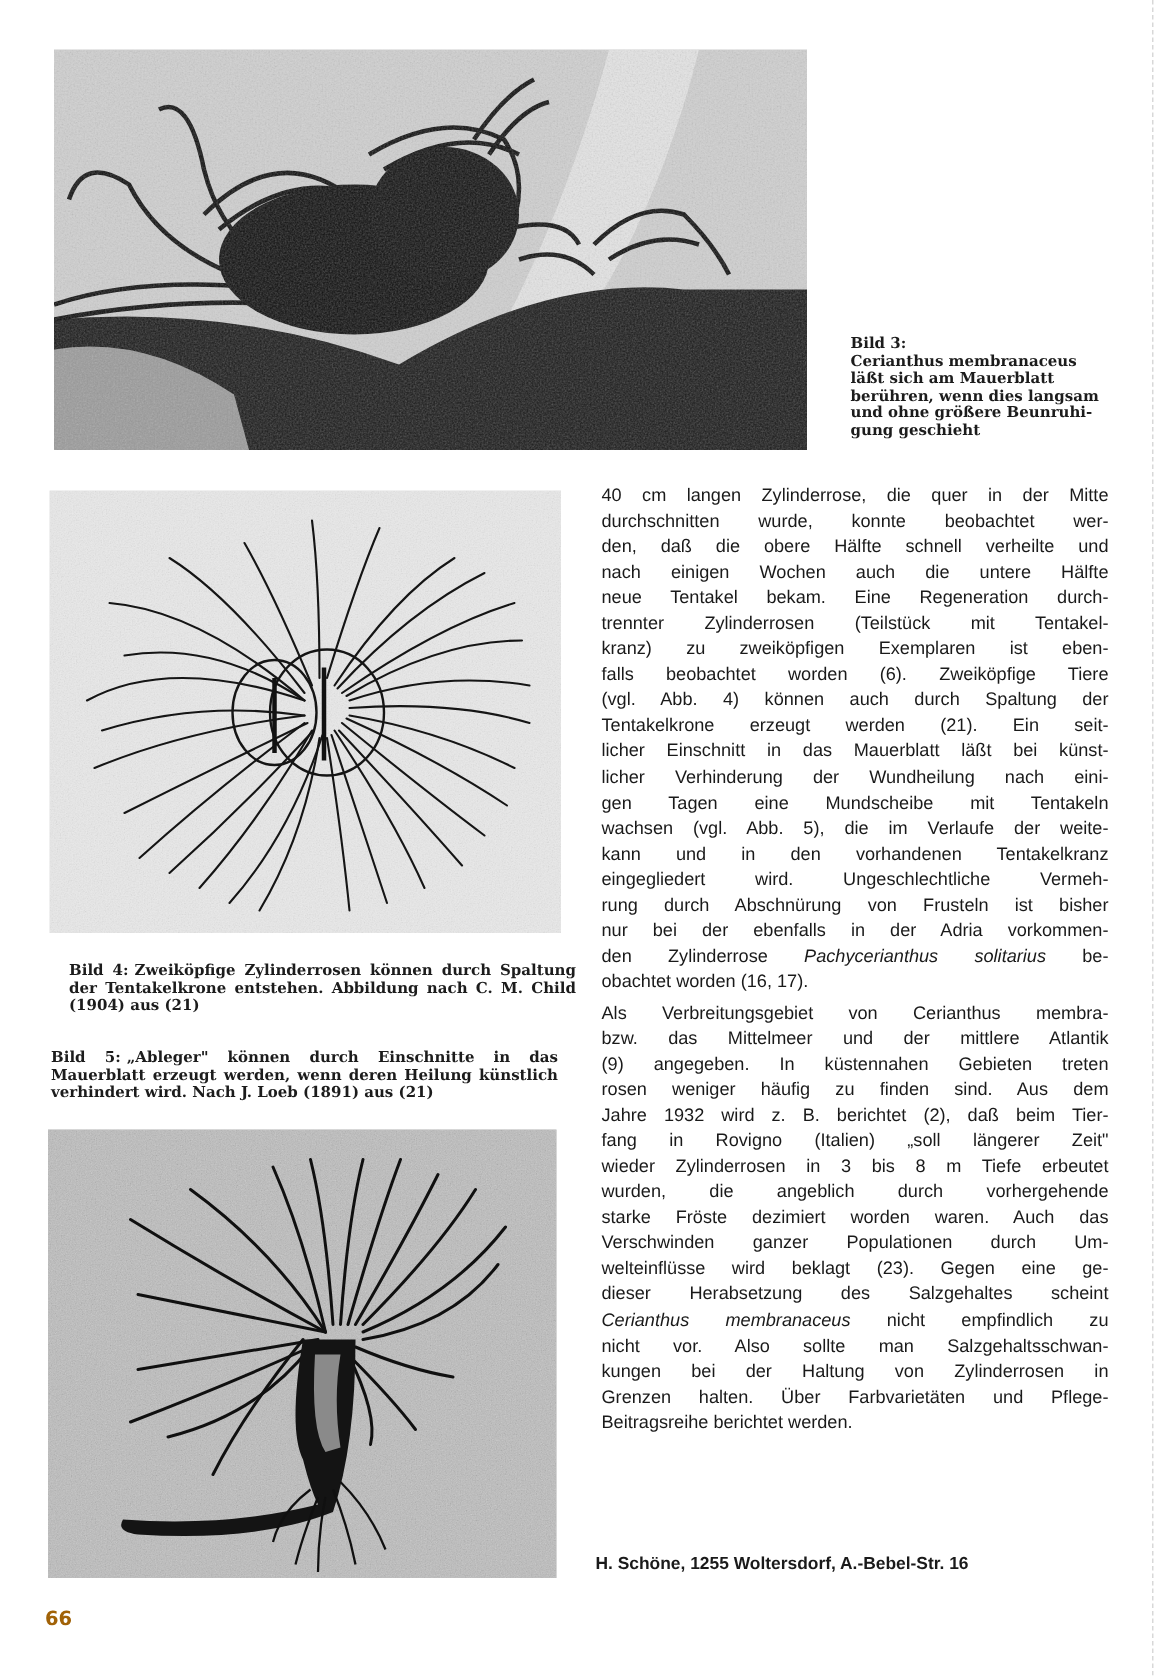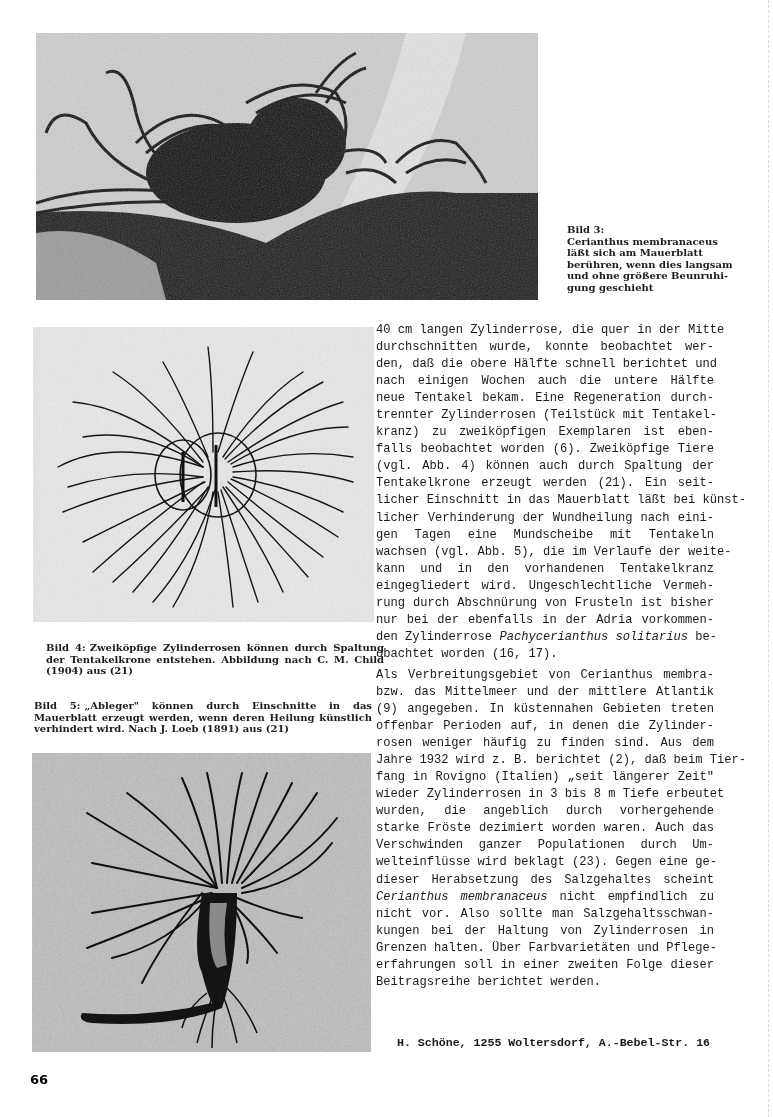--- a/index.html
+++ b/index.html
@@ -23,36 +23,36 @@
   .caption {
     position: absolute; font-family: "DejaVu Serif", serif; font-weight: bold;
     font-size: 10px; line-height: 11.5px; color: #1c1c1c;
   }
   #cap3 { left: 567px; top: 224px; width: 200px; }
   #cap4 { left: 34px; top: 642px; width: 338px; text-align: justify; margin-left: 12px; }
   #cap5 { left: 34px; top: 700px; width: 338px; text-align: justify; }
   .caption .lbl { margin-right: 4px; }
 
   .body-col {
-    position: absolute; left: 376px; top: 322px; width: 338px;
-    font-family: Liberation Mono, monospace; font-size: 12.1px; line-height: 17.05px;
+    position: absolute; left: 401px; top: 322px; width: 338px;
+    font-family: Liberation Sans, sans-serif; font-size: 12.1px; line-height: 17.05px;
     color: #1a1a1a; text-align: justify; hyphens: manual;
   }
   .body-col p { margin: 0; }
   .body-col p + p { margin-top: 4px; }
   .body-col .line { display: block; text-align: justify; text-align-last: justify; white-space: nowrap; }
   .body-col .line.last { text-align-last: left; }
   .body-col i { font-style: italic; }
   .signature {
     position: absolute; left: 397px; top: 1036px; width: 340px;
-    font-family: Liberation Mono, monospace; font-weight: bold; font-size: 11.6px; color: #1a1a1a;
+    font-family: Liberation Sans, sans-serif; font-weight: bold; font-size: 11.6px; color: #1a1a1a;
   }
   .page-number {
     position: absolute; left: 30px; top: 1072px;
-    font-family: "DejaVu Sans", sans-serif; font-weight: bold; font-size: 13px; color: #000000;
+    font-family: "DejaVu Sans", sans-serif; font-weight: bold; font-size: 13px; color: #a16207;
   }
 </style>
 </head>
 <body>
 
 <div class="page-edge"></div>
 
 <div class="figure" id="fig3">
   <svg viewBox="0 0 502 267" preserveAspectRatio="none">
     <defs>
@@ -201,21 +201,21 @@
         <path d="M195 235 Q215 255 225 280"></path>
       <path d="M175 240 Q155 255 150 275"></path>
     </g>
   </svg>
 </div>
 
 <div class="body-col">
   <p>
     <span class="line">40 cm langen Zylinderrose, die quer in der Mitte</span>
     <span class="line">durchschnitten wurde, konnte beobachtet wer-</span>
-    <span class="line">den, daß die obere Hälfte schnell berichtet und</span>
+    <span class="line">den, daß die obere Hälfte schnell verheilte und</span>
     <span class="line">nach einigen Wochen auch die untere Hälfte</span>
     <span class="line">neue Tentakel bekam. Eine Regeneration durch-</span>
     <span class="line">trennter Zylinderrosen (Teilstück mit Tentakel-</span>
     <span class="line">kranz) zu zweiköpfigen Exemplaren ist eben-</span>
     <span class="line">falls beobachtet worden (6). Zweiköpfige Tiere</span>
     <span class="line">(vgl. Abb. 4) können auch durch Spaltung der</span>
     <span class="line">Tentakelkrone erzeugt werden (21). Ein seit-</span>
     <span class="line">licher Einschnitt in das Mauerblatt läßt bei künst-</span>
     <span class="line">licher Verhinderung der Wundheilung nach eini-</span>
     <span class="line">gen Tagen eine Mundscheibe mit Tentakeln</span>
@@ -224,33 +224,31 @@
     <span class="line">eingegliedert wird. Ungeschlechtliche Vermeh-</span>
     <span class="line">rung durch Abschnürung von Frusteln ist bisher</span>
     <span class="line">nur bei der ebenfalls in der Adria vorkommen-</span>
     <span class="line"><span>den Zylinderrose </span><i>Pachycerianthus solitarius</i><span> be-</span></span>
     <span class="line last">obachtet worden (16, 17).</span>
   </p>
   <p>
     <span class="line">Als Verbreitungsgebiet von Cerianthus membra-</span>
     <span class="line">bzw. das Mittelmeer und der mittlere Atlantik</span>
     <span class="line">(9) angegeben. In küstennahen Gebieten treten</span>
-    <span class="line">offenbar Perioden auf, in denen die Zylinder-</span>
     <span class="line">rosen weniger häufig zu finden sind. Aus dem</span>
     <span class="line">Jahre 1932 wird z. B. berichtet (2), daß beim Tier-</span>
-    <span class="line">fang in Rovigno (Italien) „seit längerer Zeit"</span>
+    <span class="line">fang in Rovigno (Italien) „soll längerer Zeit"</span>
     <span class="line">wieder Zylinderrosen in 3 bis 8 m Tiefe erbeutet</span>
     <span class="line">wurden, die angeblich durch vorhergehende</span>
     <span class="line">starke Fröste dezimiert worden waren. Auch das</span>
     <span class="line">Verschwinden ganzer Populationen durch Um-</span>
     <span class="line">welteinflüsse wird beklagt (23). Gegen eine ge-</span>
     <span class="line">dieser Herabsetzung des Salzgehaltes scheint</span>
     <span class="line"><i>Cerianthus membranaceus</i><span> nicht empfindlich zu</span></span>
     <span class="line">nicht vor. Also sollte man Salzgehaltsschwan-</span>
     <span class="line">kungen bei der Haltung von Zylinderrosen in</span>
     <span class="line">Grenzen halten. Über Farbvarietäten und Pflege-</span>
-    <span class="line">erfahrungen soll in einer zweiten Folge dieser</span>
     <span class="line last">Beitragsreihe berichtet werden.</span>
   </p>
 </div>
 
 <div class="signature">H. Schöne, 1255 Woltersdorf, A.-Bebel-Str. 16</div>
 <div class="page-number">66</div>
 
 </body></html>

